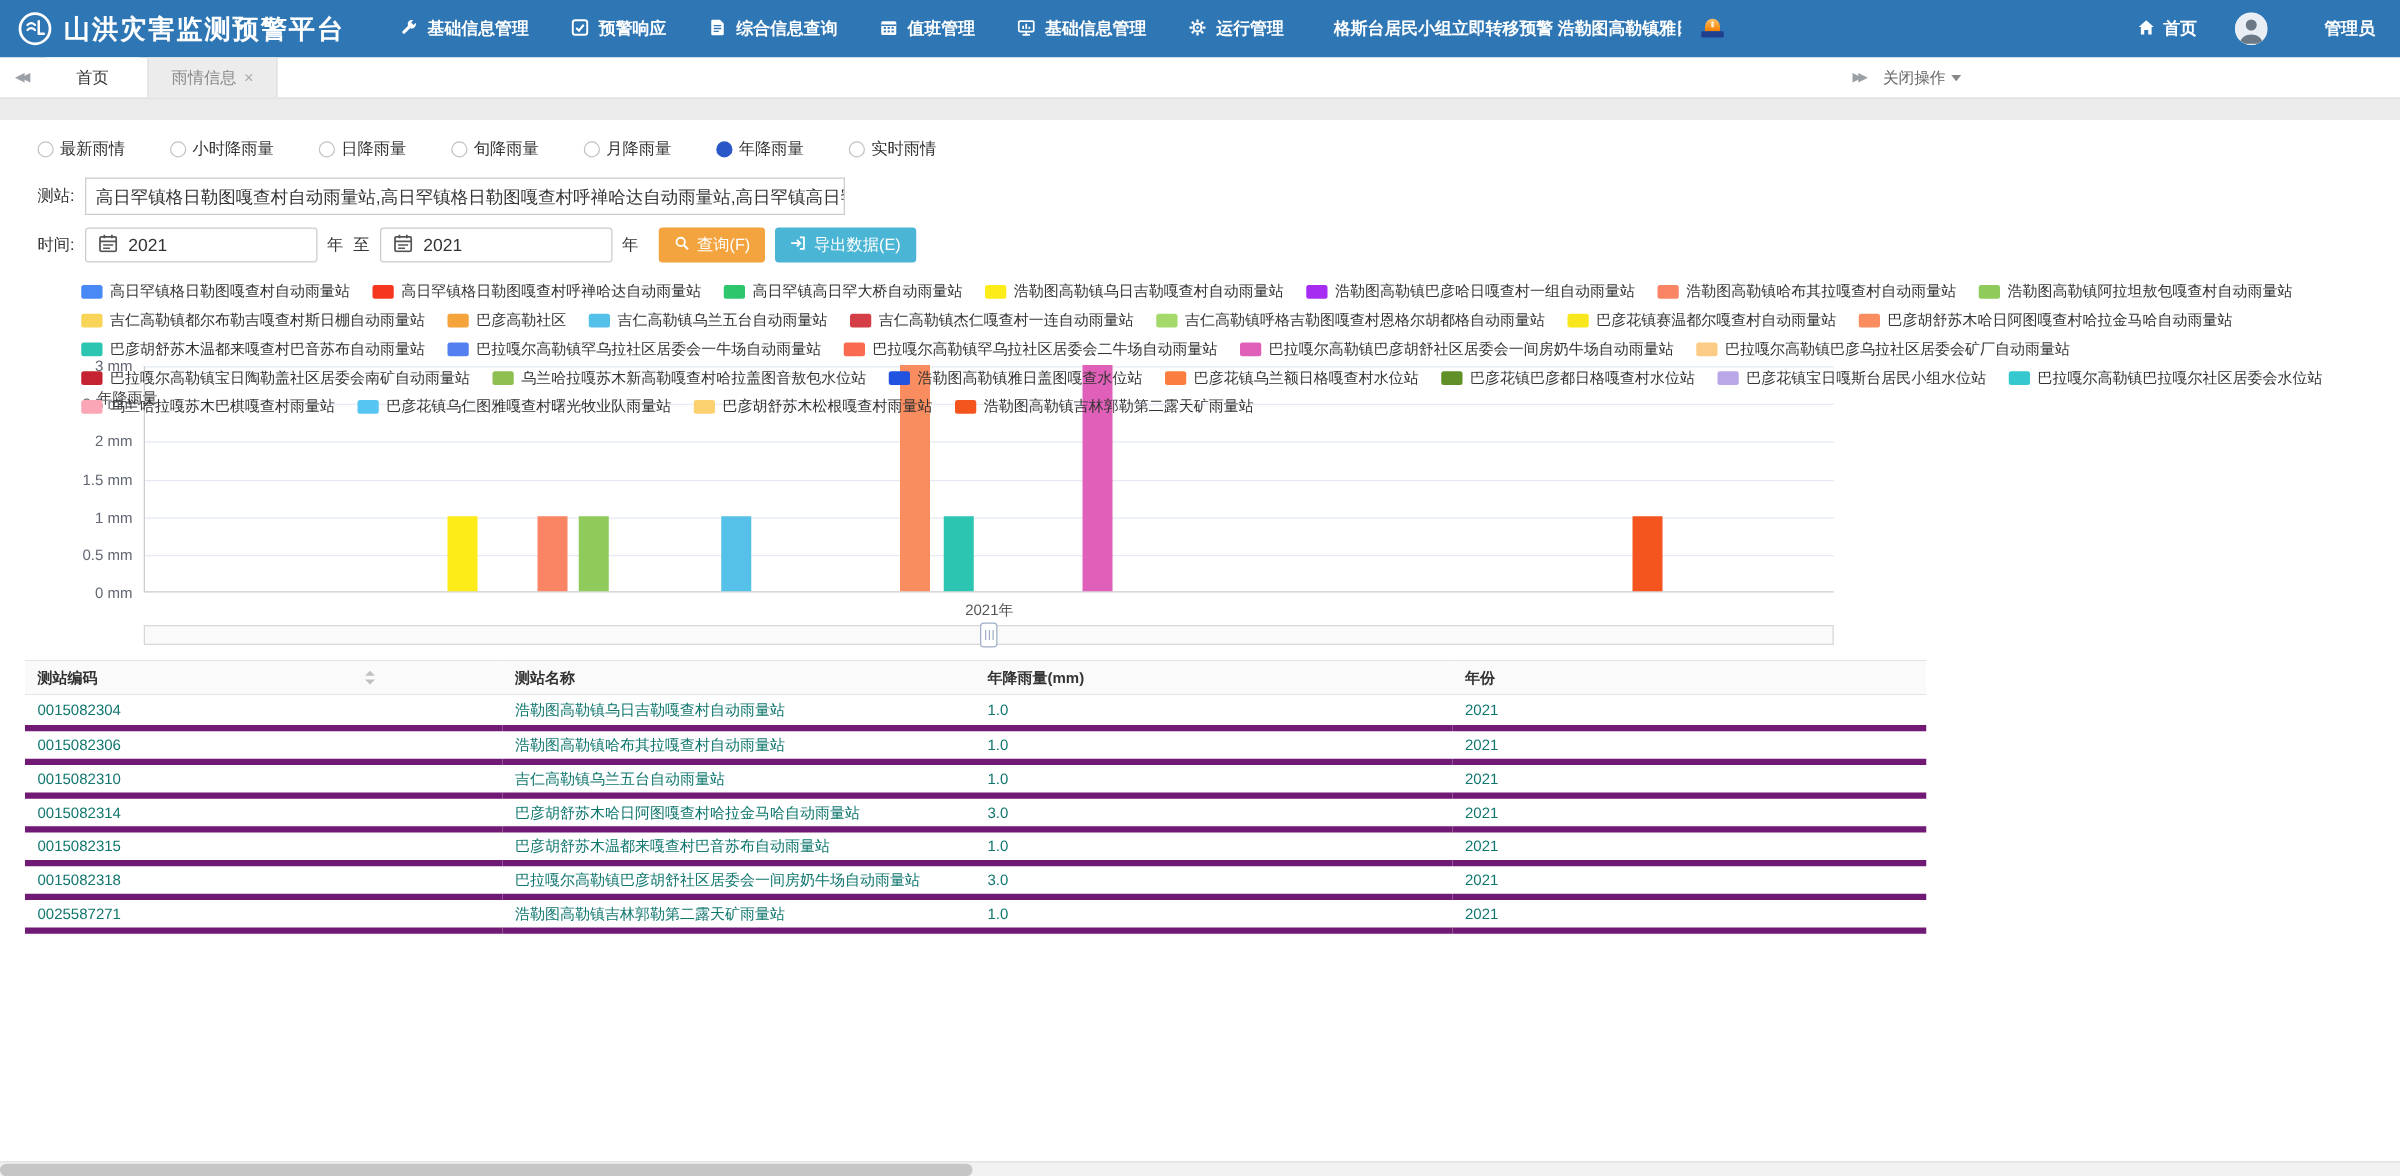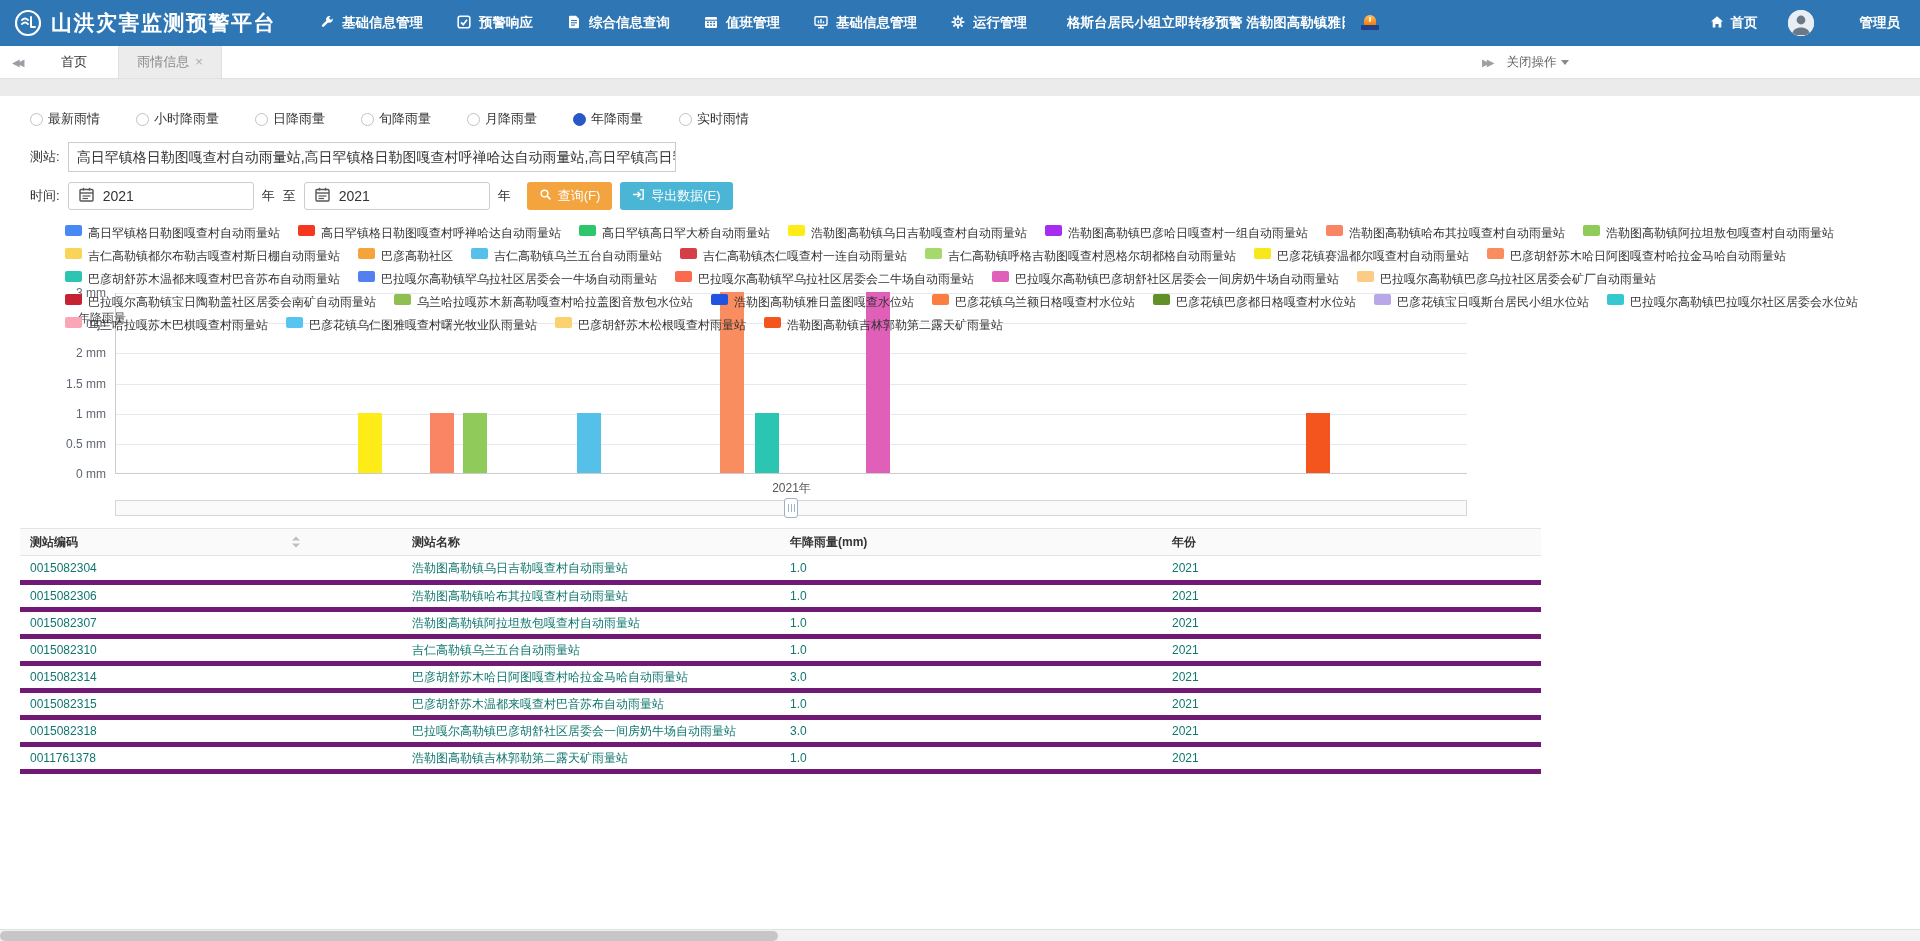--- a/index.html
+++ b/index.html
@@ -50,21 +50,21 @@
   .date-input { width:186px; height:28px; border:1px solid #ccc; border-radius:3px; display:flex; align-items:center; padding:0 10px; gap:9px; font-size:14px; color:#333; background:#fff; cursor:pointer; }
   .unit { font-size:13px; color:#333; margin:0 8px; }
   .btn { height:28px; padding:0 12px; color:#fff; font-size:13px; border:none; border-radius:3px; display:flex; align-items:center; gap:6px; cursor:pointer; margin-left:8px; white-space:nowrap;justify-content:flex-end; }
   .btn-query { background:#f3a43e; }
   .btn-export { background:#4ab5d5; }
 
   
   .chart-area { position:absolute; left:20px; top:226px; width:1880px; height:296px; }
   .legend { position:absolute; left:45px; top:0; z-index:3; }
   .lg-row { display:flex; align-items:center; height:15px; margin-bottom:8px; }
-  .lg-item { display:flex; align-items:flex-start; margin-right:18px; font-size:12px; color:#333; white-space:nowrap; cursor:pointer; }
+  .lg-item { display:flex; align-items:center; margin-right:18px; font-size:12px; color:#333; white-space:nowrap; cursor:pointer; }
   .lg-swatch { width:17px; height:11px; border-radius:2px; margin-right:6px; flex:0 0 auto; }
   .axis-name { position:absolute; left:58px; top:84px; font-size:12px; color:#444; z-index:2; white-space:nowrap; }
   .plot { position:absolute; left:95px; top:67px; width:1352px; height:181px; border-left:1px solid #ccc; border-bottom:1px solid #ccc; z-index:1; }
   .grid { position:absolute; left:0; right:0; height:1px; background:#e4e9f2; }
   .ytick { position:absolute; left:-62px; width:52px; text-align:right; font-size:12px; color:#606672; }
   .bar { position:absolute; bottom:0; width:24px; }
   .xtick { position:absolute; top:187px; left:0; width:100%; text-align:center; font-size:12px; color:#555; }
 
   .dz { position:absolute; left:95px; top:274px; width:1352px; height:16px; border:1px solid #d7d7d7; background:#fafafa; cursor:pointer; }
   .dz-handle { position:absolute; left:50%; transform:translateX(-50%); top:-3px; width:14px; height:20px; background:#fff; border:1px solid #9fb0c8; border-radius:3px; display:flex; align-items:center; justify-content:center; gap:2px; cursor:ew-resize; }
@@ -510,26 +510,20 @@
           <td>1.0</td>
           <td>2021</td>
         </tr>
         <tr>
           <td>0015082306</td>
           <td>浩勒图高勒镇哈布其拉嘎查村自动雨量站</td>
           <td>1.0</td>
           <td>2021</td>
         </tr>
         <tr>
-          <td>0015082307</td>
-          <td>浩勒图高勒镇阿拉坦敖包嘎查村自动雨量站</td>
-          <td>1.0</td>
-          <td>2021</td>
-        </tr>
-        <tr>
           <td>0015082310</td>
           <td>吉仁高勒镇乌兰五台自动雨量站</td>
           <td>1.0</td>
           <td>2021</td>
         </tr>
         <tr>
           <td>0015082314</td>
           <td>巴彦胡舒苏木哈日阿图嘎查村哈拉金马哈自动雨量站</td>
           <td>3.0</td>
           <td>2021</td>
@@ -540,21 +534,21 @@
           <td>1.0</td>
           <td>2021</td>
         </tr>
         <tr>
           <td>0015082318</td>
           <td>巴拉嘎尔高勒镇巴彦胡舒社区居委会一间房奶牛场自动雨量站</td>
           <td>3.0</td>
           <td>2021</td>
         </tr>
         <tr>
-          <td>0011761378</td>
+          <td>0025587271</td>
           <td>浩勒图高勒镇吉林郭勒第二露天矿雨量站</td>
           <td>1.0</td>
           <td>2021</td>
         </tr>
       </tbody>
   </table>
 
   <div class="bottom-scroll">
     <div class="bottom-thumb"></div>
   </div>

